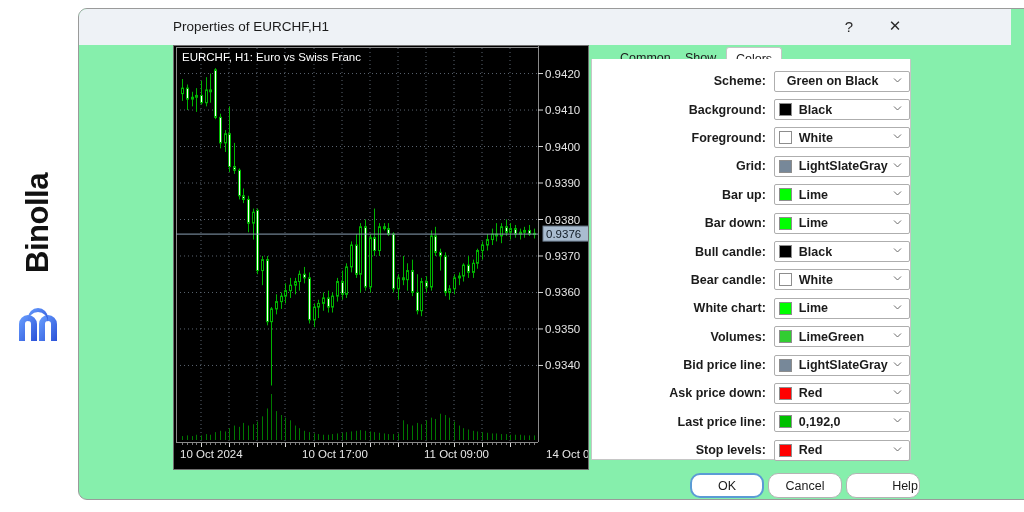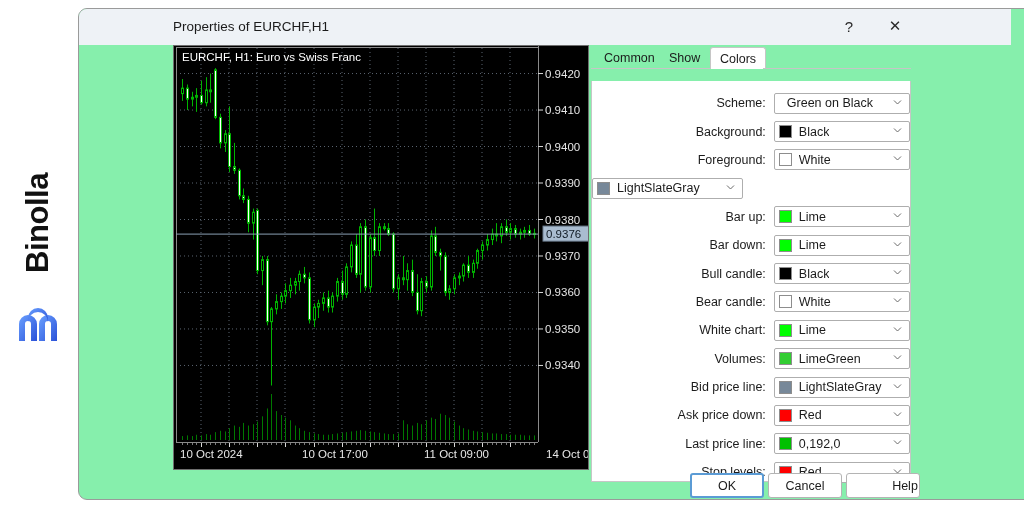--- a/index.html
+++ b/index.html
@@ -109,21 +109,21 @@
   
   #settings-panel {
     position: absolute;
     left: 512px;
     top: 36px;
     width: 320px;
     height: 425px;
   }
   #tab-strip {
     position: absolute;
-    left: 0; top: 2px;
+    left: 16px; top: 2px;
     width: 320px; height: 22px;
   }
   .tab {
     position: absolute;
     top: 0;
     height: 22px;
     padding: 0 9px;
     font-size: 12.5px;
     color: #1b1b1b;
     line-height: 22px;
@@ -148,27 +148,28 @@
   #tab-underline-mask {
     position: absolute;
     top: 23px;
     height: 1px;
     background: #ffffff;
   }
 
   #settings-body {
     position: absolute;
     left: 0;
-    top: 36px;
+    top: 14px;
     width: 320px;
     height: 401px;
     background: #ffffff;
     border: 1px solid #c6c6c6;
     border-top: none;
     box-sizing: border-box;
+    font-weight: bold;
   }
   #settings-rows {
     position: absolute;
     left: 0;
     top: 8px;
     width: 318px;
   }
   .setting-row {
     position: relative;
     height: 28.4px;
@@ -229,21 +230,21 @@
     width: 932px;
     height: 28px;
   }
   .footer-btn {
     position: absolute;
     top: 0;
     width: 74px;
     height: 25px;
     background: #ffffff;
     border: 1px solid #b4b4b4;
-    border-radius: 3px;
+    border-radius: 10px;
     font-size: 12.5px;
     color: #1b1b1b;
     display: flex;
     align-items: center;
     justify-content: center;
     box-sizing: border-box;
     cursor: default;
   }
   .footer-btn.primary {
     border: 2px solid #5b9bd5;
@@ -681,20 +682,21 @@
               <span class="swatch" style="background:#ffffff"></span>
               <span class="combo-text">White</span>
               <span class="chevron">
                 <svg width="9" height="9" viewBox="0 0 9 9">
                   <path d="M1 2.5 L4.5 6 L8 2.5" fill="none" stroke="#6b6b6b" stroke-width="1"></path>
                 </svg>
               </span>
             </div>
           </div>
           <div class="setting-row">
+            <div class="setting-label">Grid:</div>
             <div class="combo">
               <span class="swatch" style="background:#778899"></span>
               <span class="combo-text">LightSlateGray</span>
               <span class="chevron">
                 <svg width="9" height="9" viewBox="0 0 9 9">
                   <path d="M1 2.5 L4.5 6 L8 2.5" fill="none" stroke="#6b6b6b" stroke-width="1"></path>
                 </svg>
               </span>
             </div>
           </div>

